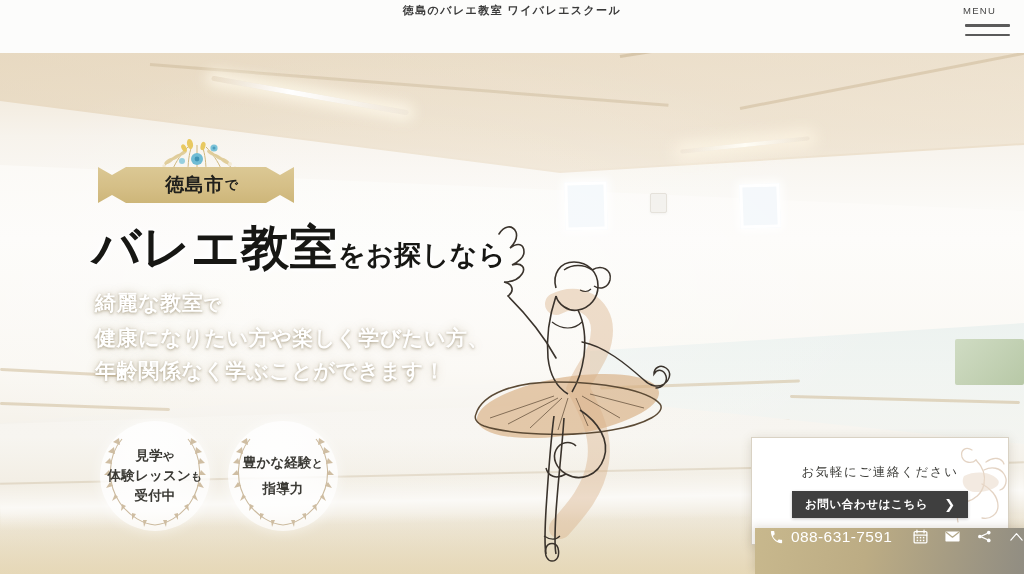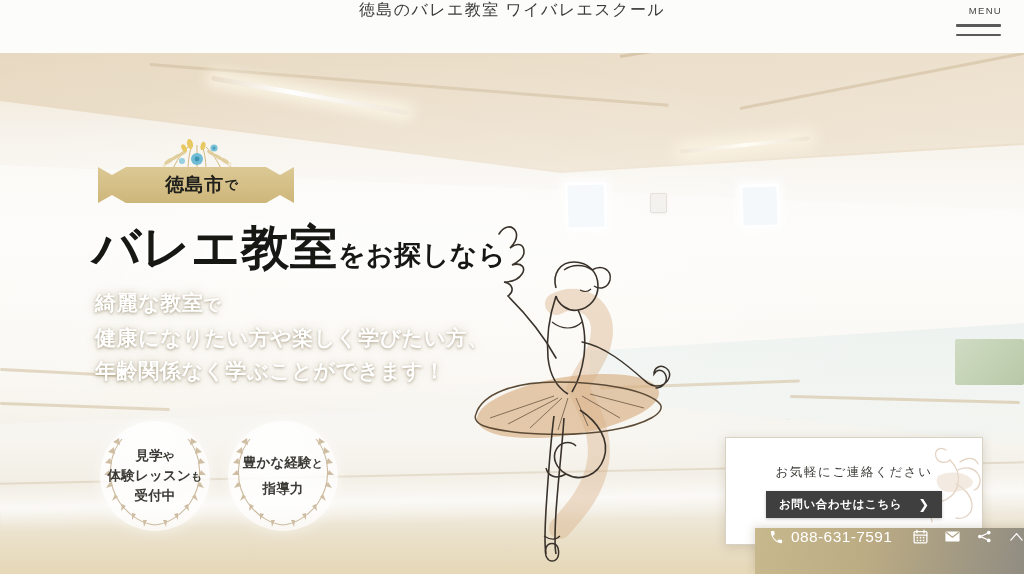--- a/index.html
+++ b/index.html
@@ -20,26 +20,26 @@
   .brand {
     position:absolute; left:0; right:0; top:2px;
     text-align:center; pointer-events:none;
   }
   .brand-title {
     font-family:"Liberation Serif","DejaVu Serif",serif;
     font-size:25px; letter-spacing:2.6px; color:#1d1d1d;
     line-height:29px; font-weight:400;
   }
   .brand-sub {
-    font-size:16px; letter-spacing:1.4px; color:#3a3a3a;
-    line-height:14px; margin-top:1px;
+    font-size:11px; letter-spacing:1.4px; color:#3a3a3a;
+    line-height:14px; margin-top:1px;font-weight:bold;
   }
   .menu-btn {
-    position:absolute; right:22px; top:5px;
-    width:48px; text-align:right; cursor:pointer;
+    position:absolute; right:13px; top:5px;
+    width:48px; text-align:left; cursor:pointer;
   }
   .menu-label {
     font-size:9.5px; letter-spacing:1.3px; color:#454545;
     line-height:12px; font-weight:400;
   }
   .menu-bar {
     width:45px; height:2.5px; background:#5a5a5a; margin:7px 0 0 2px;
     border-radius:1px;
   }
 
@@ -230,21 +230,21 @@
     position:absolute; inset:0; display:flex; flex-direction:column;
     align-items:center; justify-content:center;
     font-size:13.5px; font-weight:700; color:#3b3a35;
     line-height:20px; letter-spacing:.2px; text-align:center;
   }
   .badge .txt .sm { font-size:11px; }
   .badge.b2 .txt { font-size:13.5px; line-height:26px; }
 
   
   .contact-card {
-    position:absolute; left:725px; top:384px; width:258px; height:108px;
+    position:absolute; left:751px; top:384px; width:258px; height:108px;
     background:#ffffff; z-index:14;
     box-shadow:0 2px 10px rgba(90,75,45,.18);
   }
   .contact-inner {
     position:relative; width:100%; height:100%;
     border:1px solid #d9d2c4; overflow:hidden;
     display:flex; flex-direction:column; align-items:center; justify-content:center;
   }
   .contact-figure {
     position:absolute; right:-4px; top:2px; width:70px; height:86px; opacity:.5;

